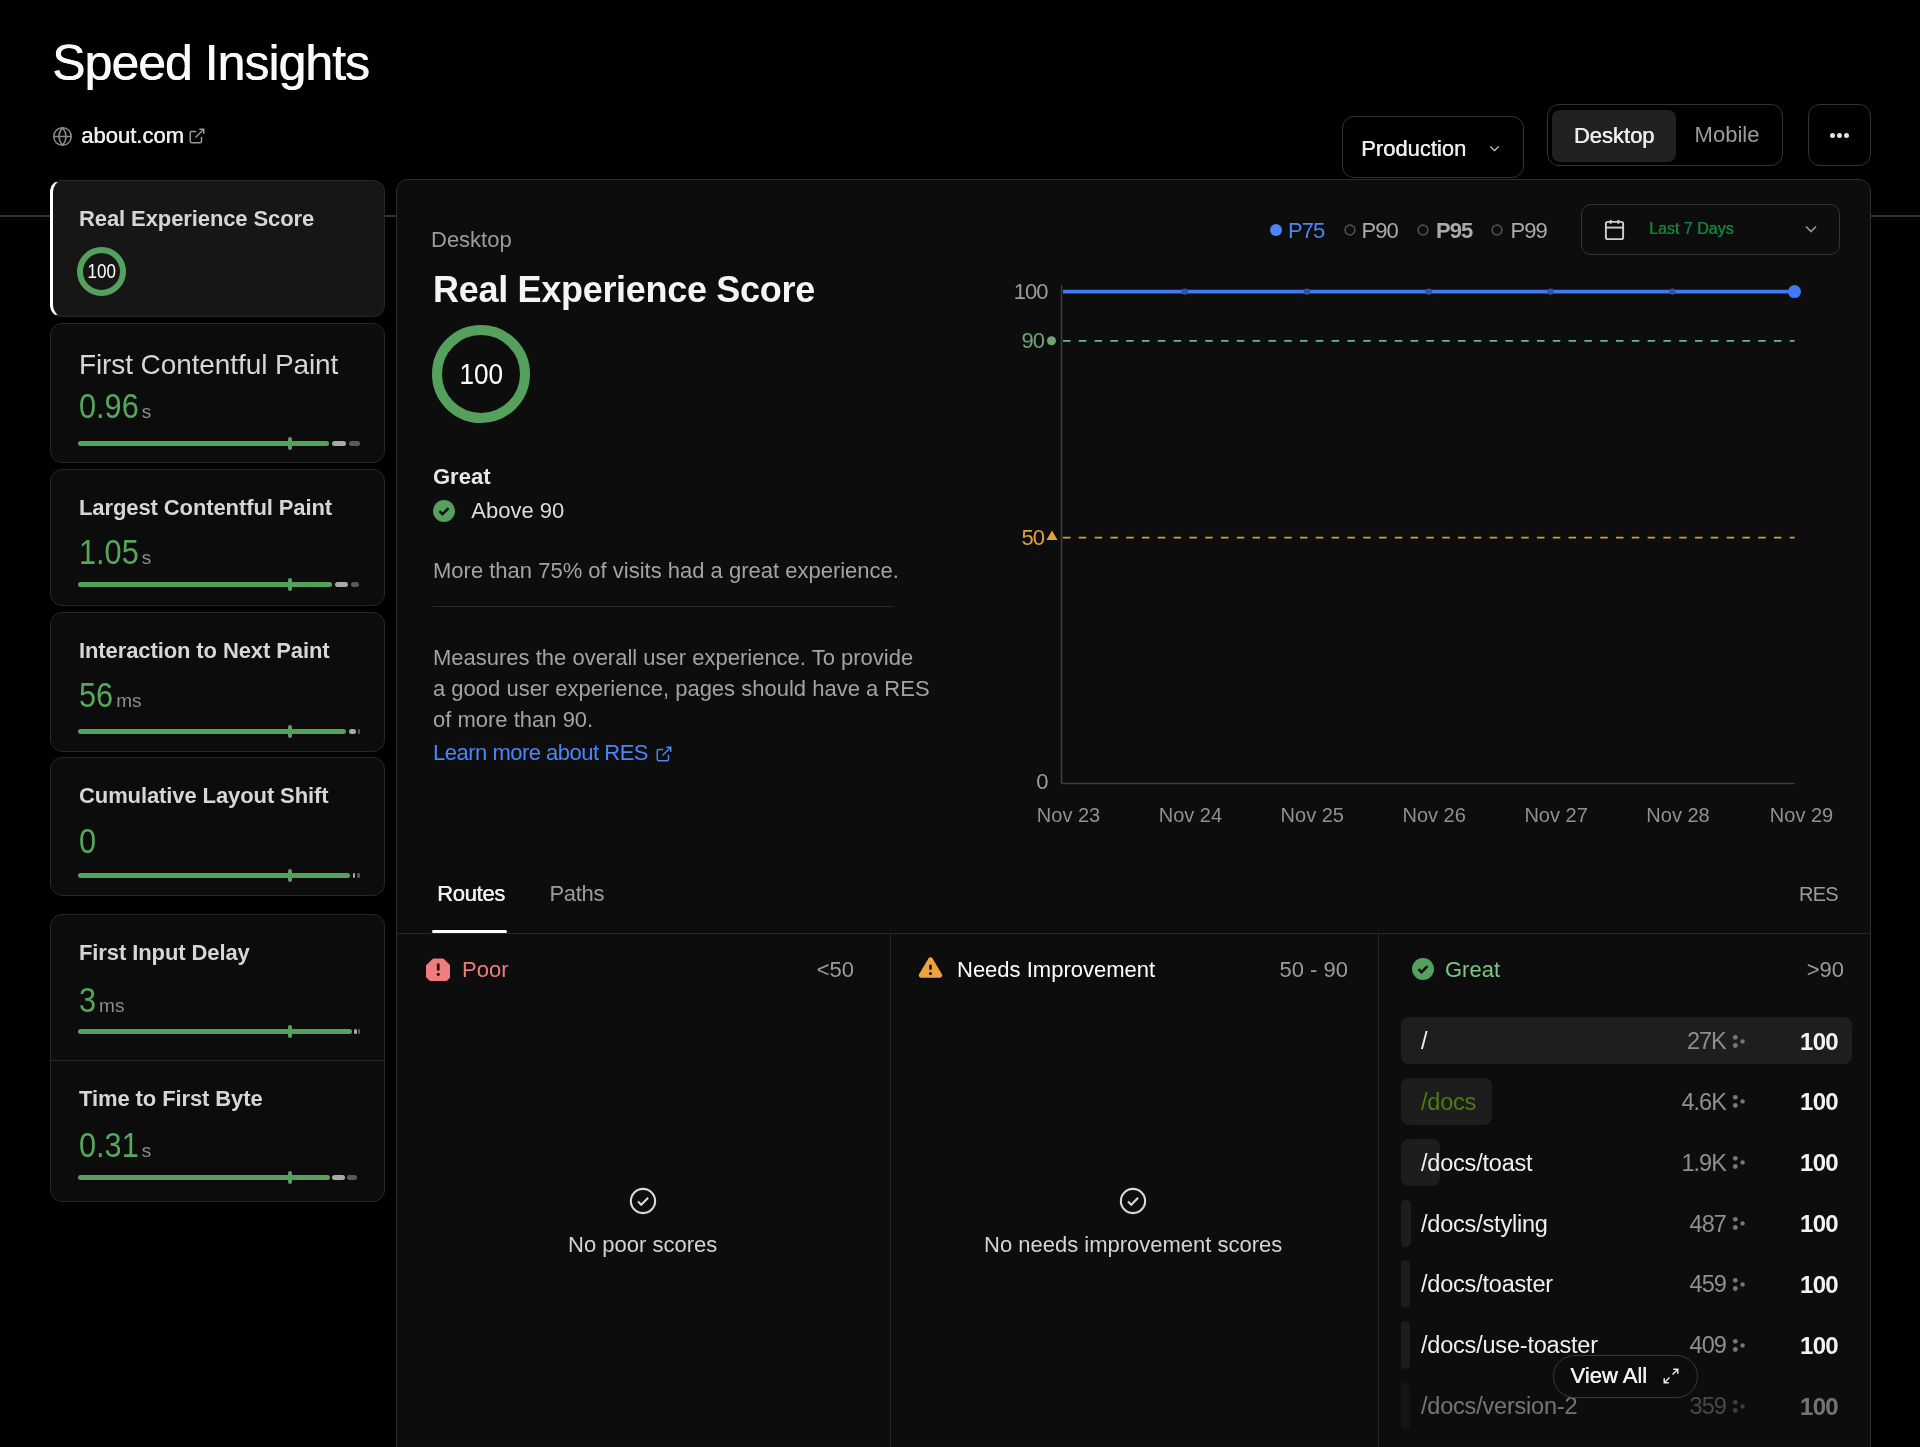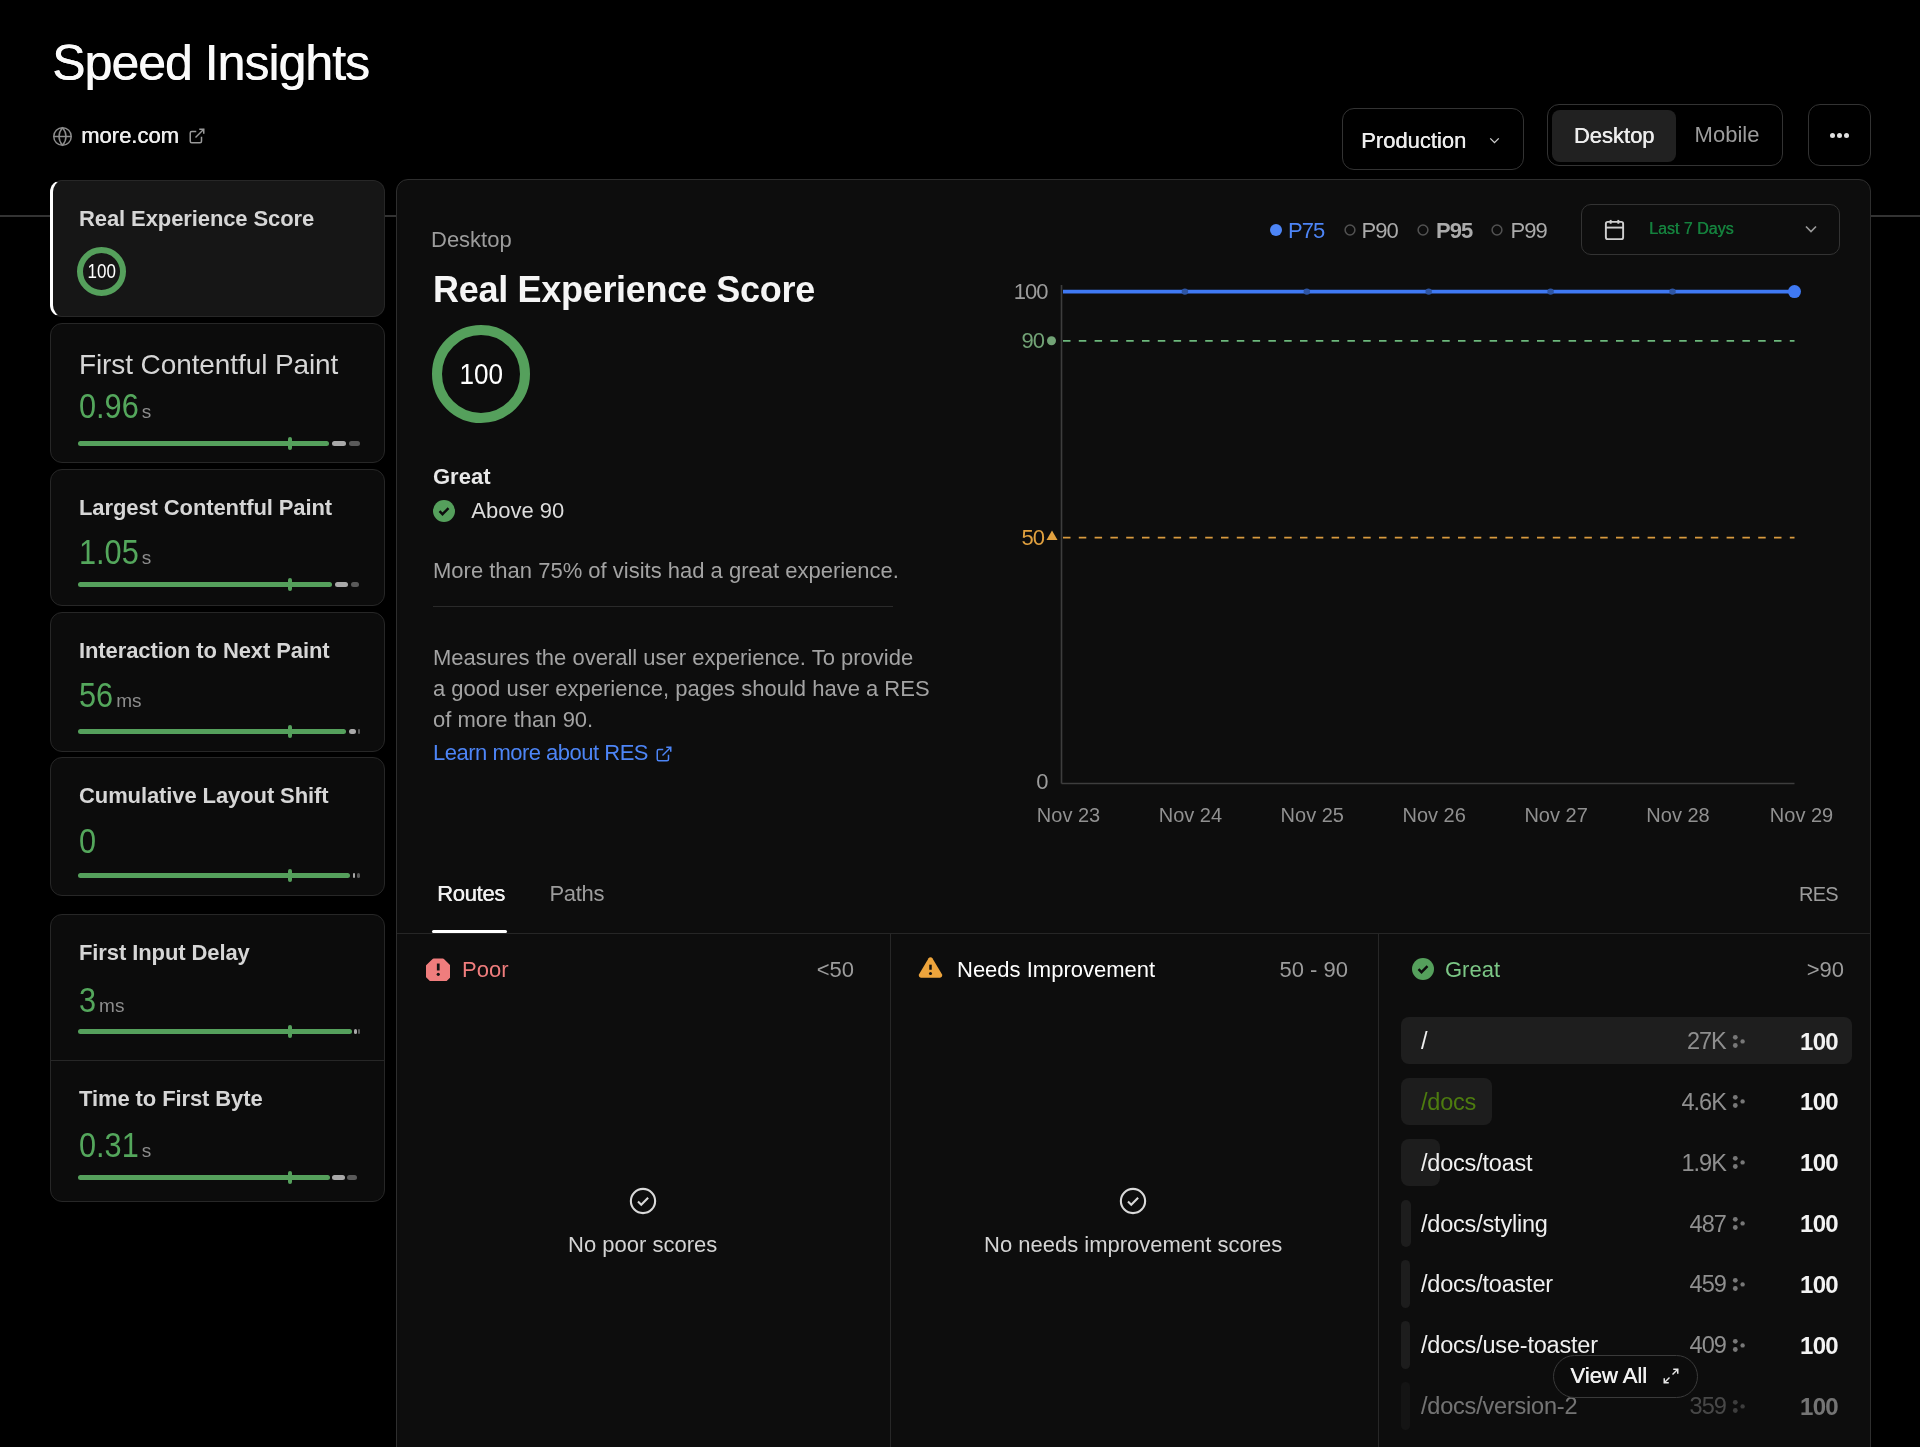--- a/index.html
+++ b/index.html
@@ -8,27 +8,27 @@
 .sv{position:absolute;display:block}
 </style></head><body>
 
 <div class="ab" style="left:0px;top:215px;width:1920px;height:1.5px;background:#333;"></div>
 <div class="t" style="left:52px;top:37.7px;font-size:50px;color:#fafafa;font-weight:400;letter-spacing:-1px;text-shadow:0.6px 0 0 currentColor;">Speed Insights</div>
 <svg class="sv" style="left:52px;top:126px" width="21" height="21" viewBox="0 0 24 24" fill="none" stroke="#8c8c8c" stroke-width="1.7">
 <circle cx="12" cy="12" r="10"></circle>
     <line x1="2" y1="12" x2="22" y2="12"></line>
 <path d="M12 2a15.3 15.3 0 0 1 4 10 15.3 15.3 0 0 1-4 10 15.3 15.3 0 0 1-4-10 15.3 15.3 0 0 1 4-10z"></path>
   </svg>
-<div class="t" style="left:81px;top:125.4px;font-size:22px;color:#ededed;font-weight:400;text-shadow:0.5px 0 0 currentColor;">more.com</div>
+<div class="t" style="left:81px;top:125.4px;font-size:22px;color:#ededed;font-weight:400;text-shadow:0.5px 0 0 currentColor;">about.com</div>
 <svg class="sv" style="left:188px;top:127px" width="18" height="18" viewBox="0 0 24 24" fill="none" stroke="#999" stroke-width="2">
 <path d="M18 13v6a2 2 0 0 1-2 2H5a2 2 0 0 1-2-2V8a2 2 0 0 1 2-2h6"></path>
     <polyline points="15 3 21 3 21 9"></polyline>
     <line x1="10" y1="14" x2="21" y2="3"></line>
   </svg>
-<div class="ab" style="left:1342px;top:108px;width:182px;height:62px;border:1px solid #333;border-radius:12px;display:flex;align-items:center;justify-content:space-between;padding:3px 20px 0 18px;">
+<div class="ab" style="left:1342px;top:116px;width:182px;height:62px;border:1px solid #333;border-radius:12px;display:flex;align-items:center;justify-content:space-between;padding:3px 20px 0 18px;">
     <span style="font-size:22px;color:#ededed;text-shadow:0.4px 0 0 currentColor;">Production</span>
     <svg width="17" height="17" viewBox="0 0 24 24" fill="none" stroke="#cfcfcf" stroke-width="1.9">
       <polyline points="6 9 12 15 18 9"></polyline>
     </svg>
   </div>
 <div class="ab" style="left:1547px;top:104px;width:236px;height:62px;border:1px solid #333;border-radius:12px;"></div>
 <div class="ab" style="left:1552px;top:110px;width:124px;height:52px;background:#212121;border-radius:8px;display:flex;align-items:center;justify-content:center;">
     <span style="font-size:22px;color:#ededed;text-shadow:0.5px 0 0 currentColor;">Desktop</span>
   </div>
 <div class="ab" style="left:1676px;top:110px;width:102px;height:50px;display:flex;align-items:center;justify-content:center;">

